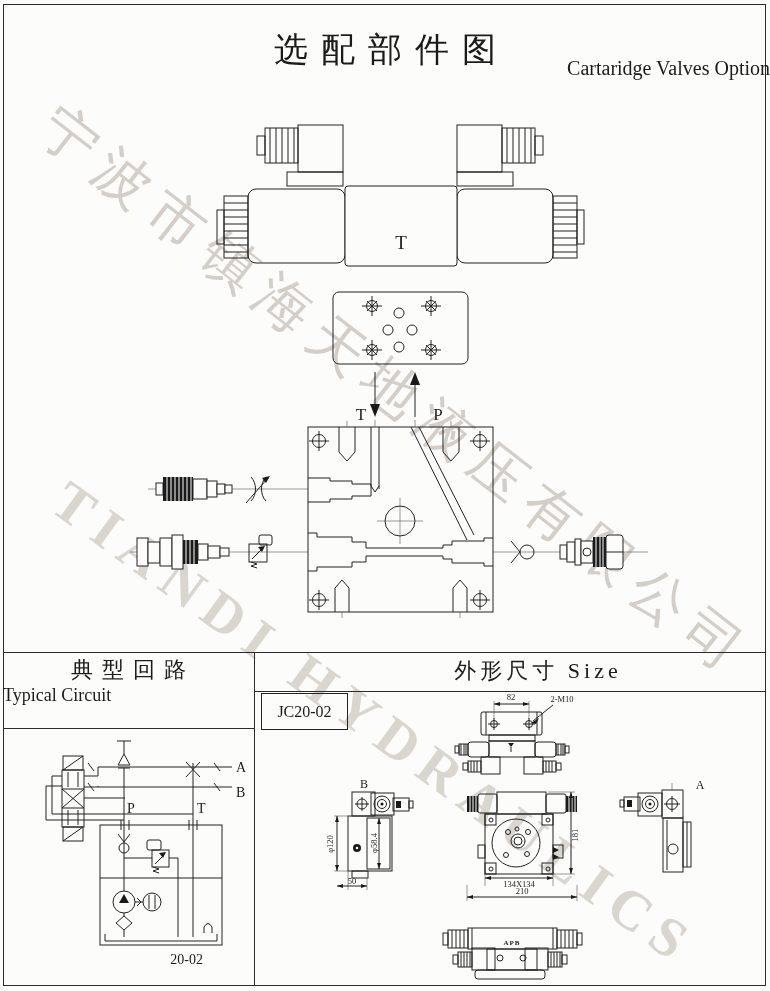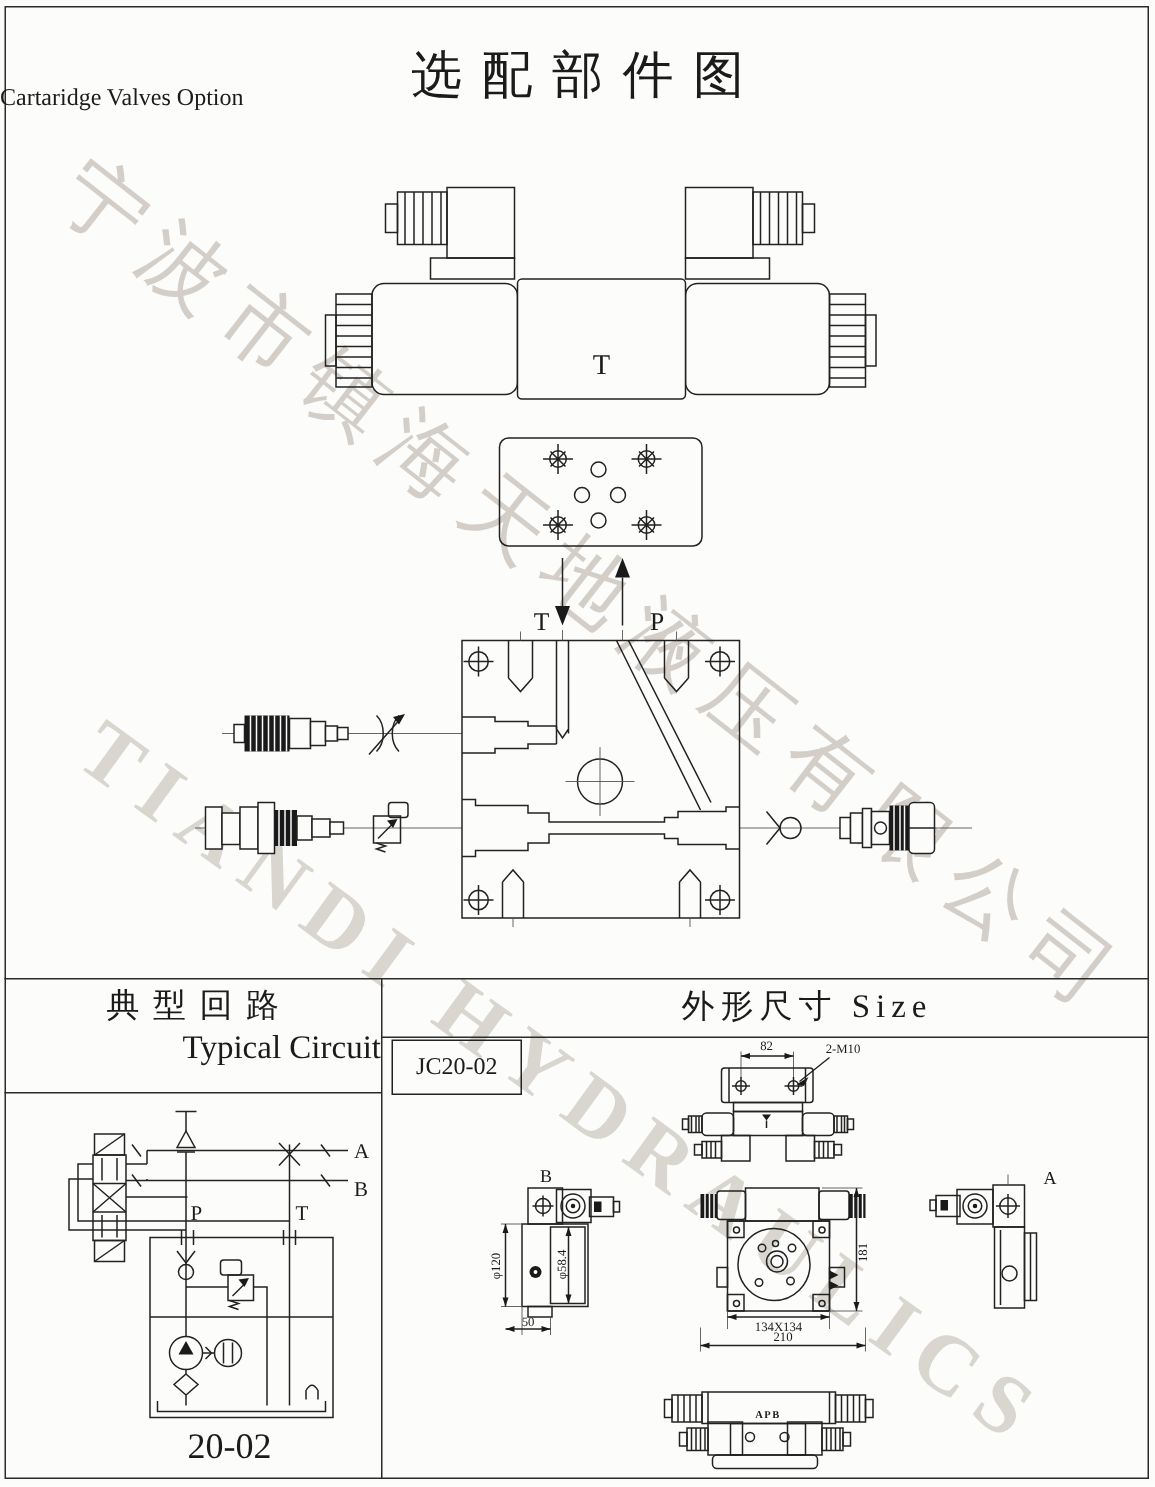--- a/index.html
+++ b/index.html
@@ -5,28 +5,28 @@
   *{margin:0;padding:0;box-sizing:border-box}
   html,body{width:770px;height:991px}
   body{background:#fff;font-family:"Liberation Serif",serif;position:relative;overflow:hidden}
   .page{position:absolute;inset:0;background:#fcfcfb}
   .frame{position:absolute;left:3px;top:4px;width:763px;height:982px;border:1.3px solid #2b2b2b;z-index:3}
   .watermark{position:absolute;white-space:nowrap;transform-origin:0 0;z-index:1;pointer-events:none}
   .wm1{left:70px;top:90px;transform:rotate(38deg);font-size:56px;letter-spacing:12px;color:rgba(176,170,159,.55)}
   .wm2{left:78px;top:468px;transform:rotate(36deg);font-size:56px;letter-spacing:11px;font-weight:bold;color:rgba(181,175,164,.5)}
   .txt{position:absolute;color:#1b1b1b;z-index:4}
   .title-zh{left:0;right:0;top:27px;text-align:center;font-size:34px;letter-spacing:13px;text-indent:13px}
-  .title-en{left:0;right:0;top:57px;text-align:left;font-size:16px}
+  .title-en{left:0;right:0;top:57px;text-align:right;font-size:20px}
   .hdiv,.vdiv{position:absolute;background:#2b2b2b;z-index:3}
   .hdr-zh{font-size:22px;letter-spacing:9px;text-indent:9px;text-align:center}
-  .hdr-en{font-size:22px;text-align:right}
+  .hdr-en{font-size:18px;text-align:left}
   .left-hdr{position:absolute;left:3px;top:655px;width:251px;z-index:4;color:#1b1b1b}
   .right-hdr{position:absolute;left:254px;top:656px;width:568px;z-index:4;color:#1b1b1b;font-size:22px;text-align:center;letter-spacing:4px}
   .jc-box{position:absolute;left:261px;top:693px;width:87px;height:37px;border:1.5px solid #222;display:flex;align-items:center;justify-content:center;font-size:16px;color:#1b1b1b;z-index:4;background:transparent}
-  .model-2002{position:absolute;left:103px;top:952px;width:100px;text-align:center;font-size:24px;color:#1b1b1b;z-index:4}
+  .model-2002{position:absolute;left:103px;top:952px;width:100px;text-align:right;font-size:14px;color:#1b1b1b;z-index:4}
   svg.art{position:absolute;left:0;top:0;z-index:2}
   .art .s{stroke:#222;stroke-width:1;fill:none}
   .art .sw{stroke:#222;stroke-width:1;fill:#fcfcfb}
   .art .f{fill:#1a1a1a;stroke:none}
   .art .cl{stroke:#555;stroke-width:.6;fill:none}
   .art .wl{stroke:#fcfcfb;stroke-width:1;fill:none}
   .art text{fill:#1b1b1b;font-family:"Liberation Serif",serif}
 </style>
 </head>
 <body>

